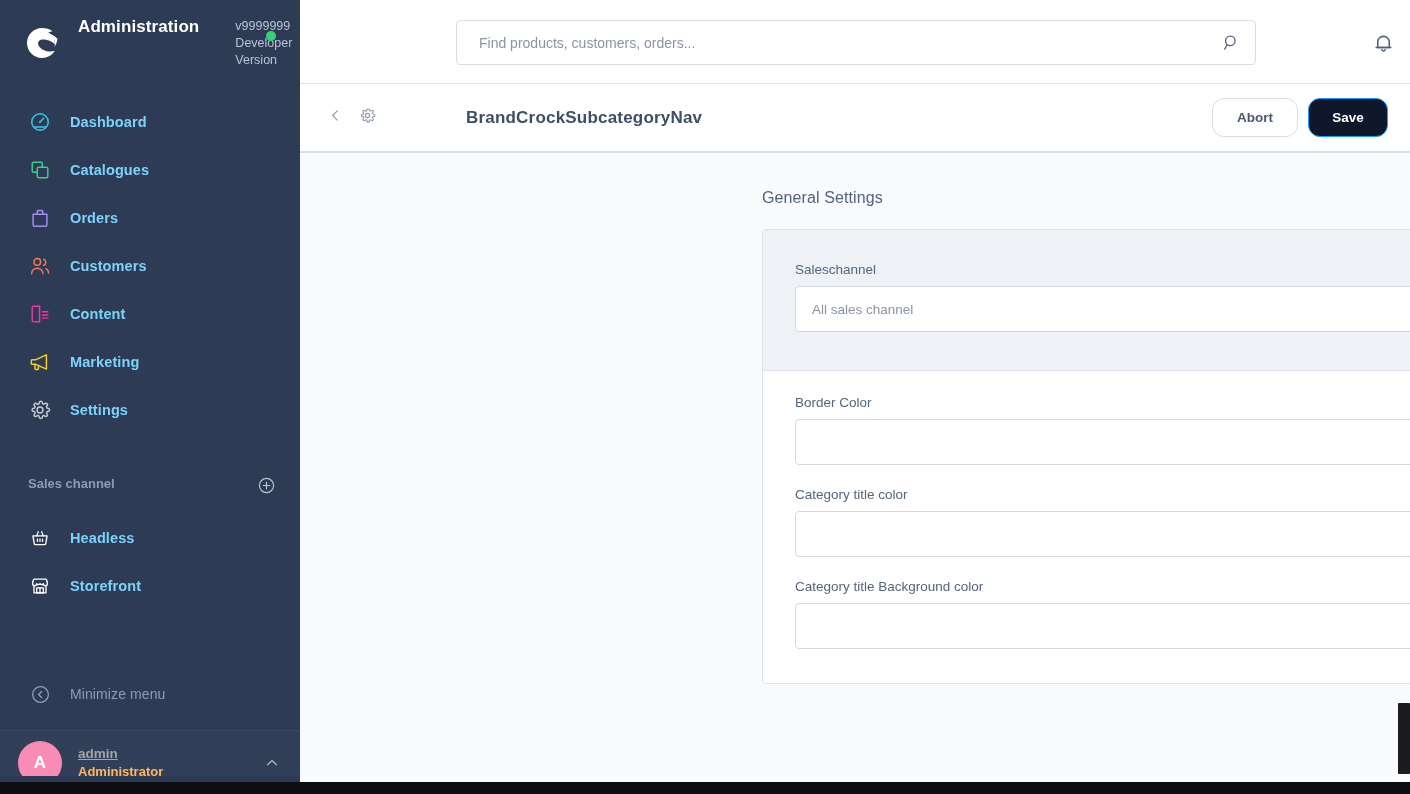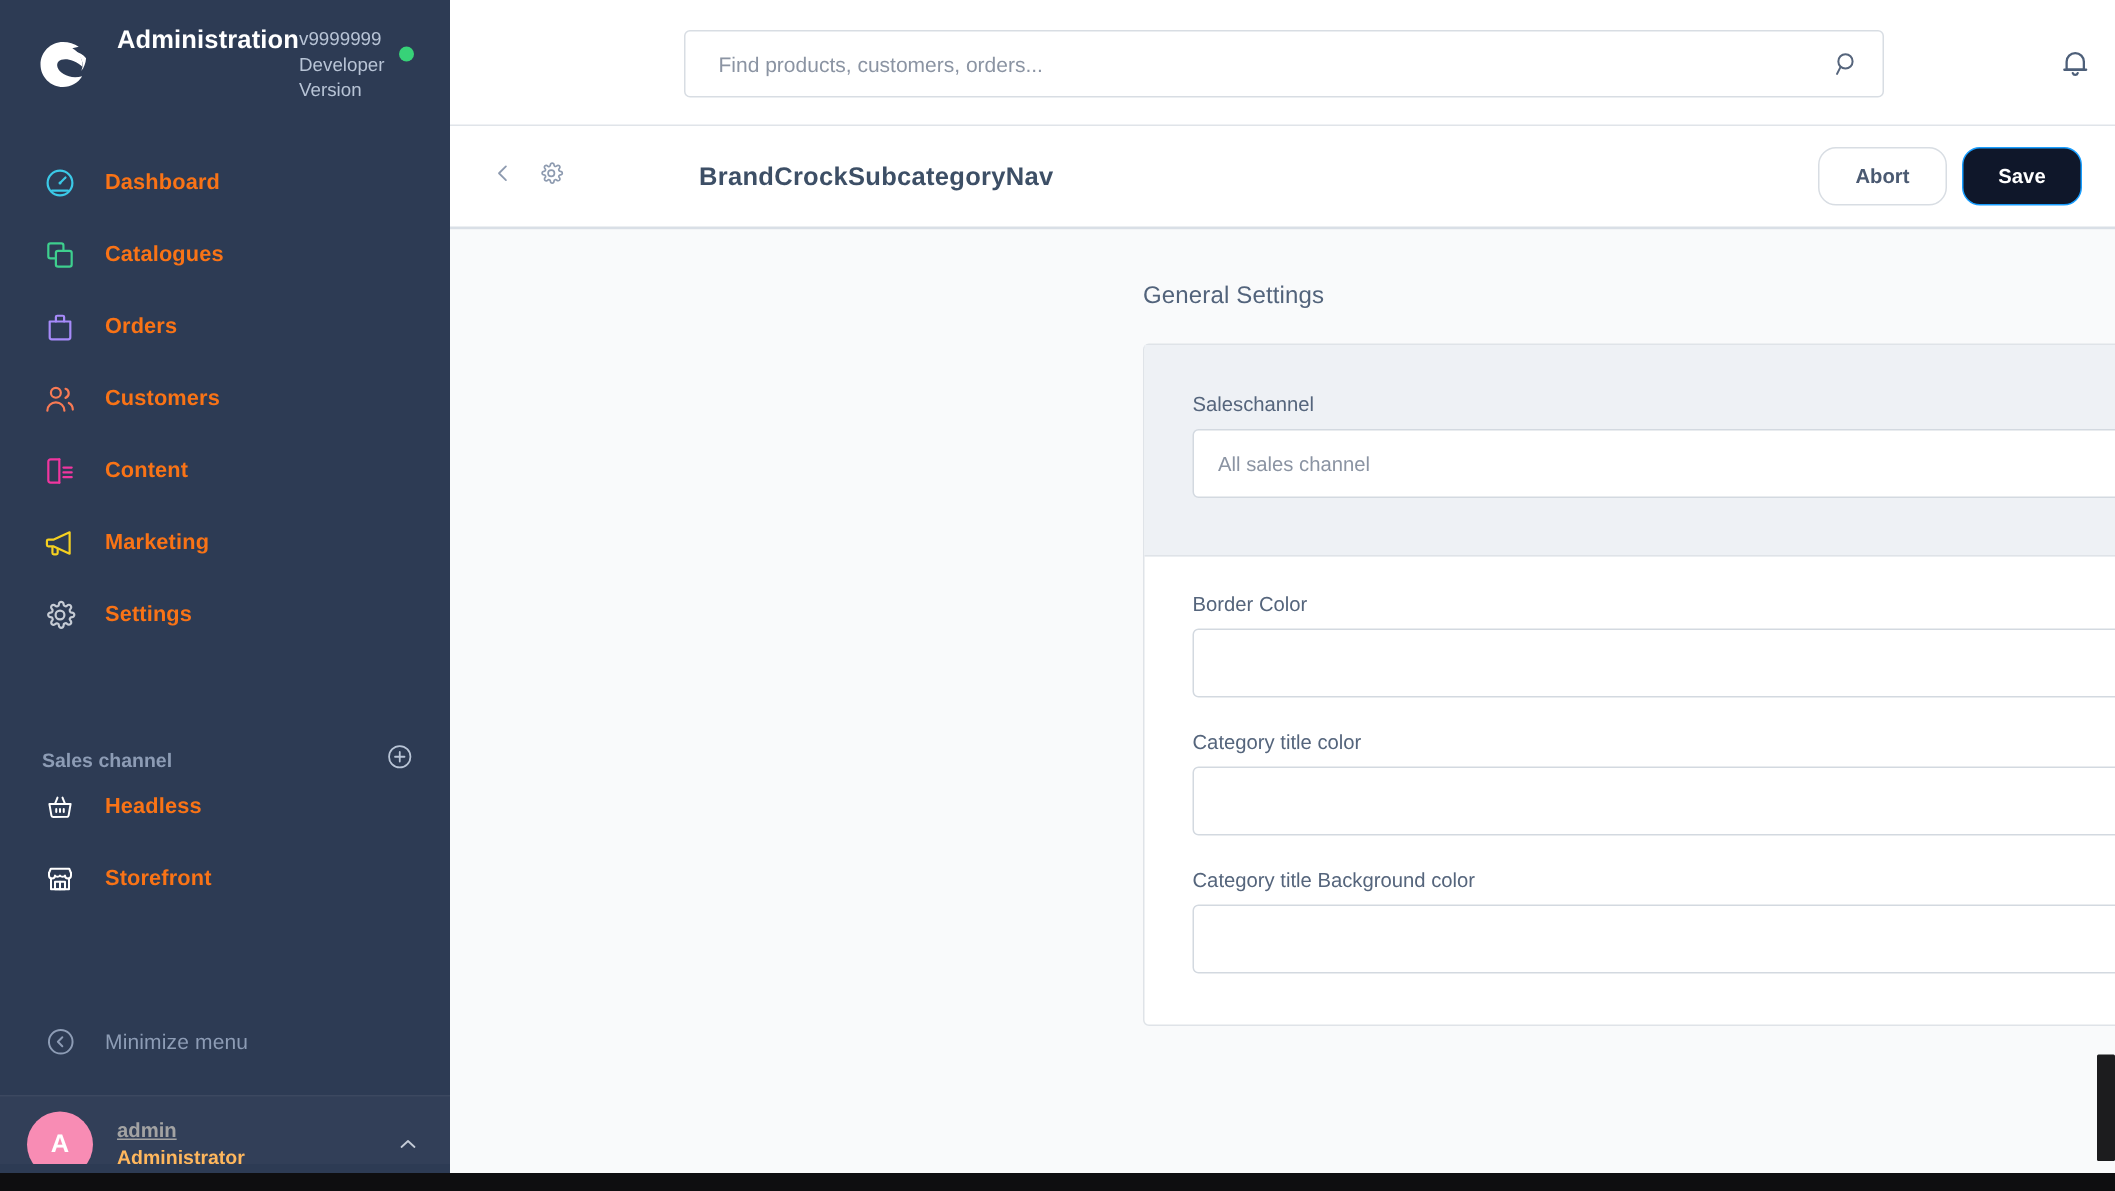--- a/index.html
+++ b/index.html
@@ -37,48 +37,49 @@
     margin-right: 16px;
   }
   .sb-head-txt { display: flex; flex-direction: row; justify-content: center; }
   .sb-title {
     color: #fff; font-size: 17px; font-weight: bold;
     letter-spacing: .1px; line-height: 20px;
   }
   .sb-sub {
     color: #b8c4d6; font-size: 12.5px; line-height: 17px;
     margin-top: 1px;
+    margin-left: 36px;
   }
   .sb-dot {
     position: absolute; right: 24px; top: 31px;
     width: 10px; height: 10px; border-radius: 50%;
     background: #37d278;
   }
 
   .sb-nav { padding-top: 12px; }
   .sb-item {
     height: 48px;
     display: flex; align-items: center;
     padding-left: 24px;
     cursor: pointer;
   }
   .sb-ico {
     width: 32px; height: 32px; flex: 0 0 32px;
     display: flex; align-items: center; justify-content: center;
     margin-right: 14px;
   }
   .sb-label {
-    color: #f97316; font-size: 14.5px; font-weight: bold;
+    color: #7dd3fc; font-size: 14.5px; font-weight: bold;
     letter-spacing: .1px;
   }
 
   .sb-section {
     margin-top: 42px;
     height: 38px;
-    display: flex; align-items: flex-end;
+    display: flex; align-items: flex-start;
     padding: 0 24px 0 28px;
   }
   .sb-section-lbl {
     color: #8d9cb5; font-size: 13px; font-weight: bold;
     flex: 1;
   }
   .sb-plus { cursor: pointer; display: flex; }
 
   .sb-minimize {
     margin-top: auto; margin-bottom: 14px;

